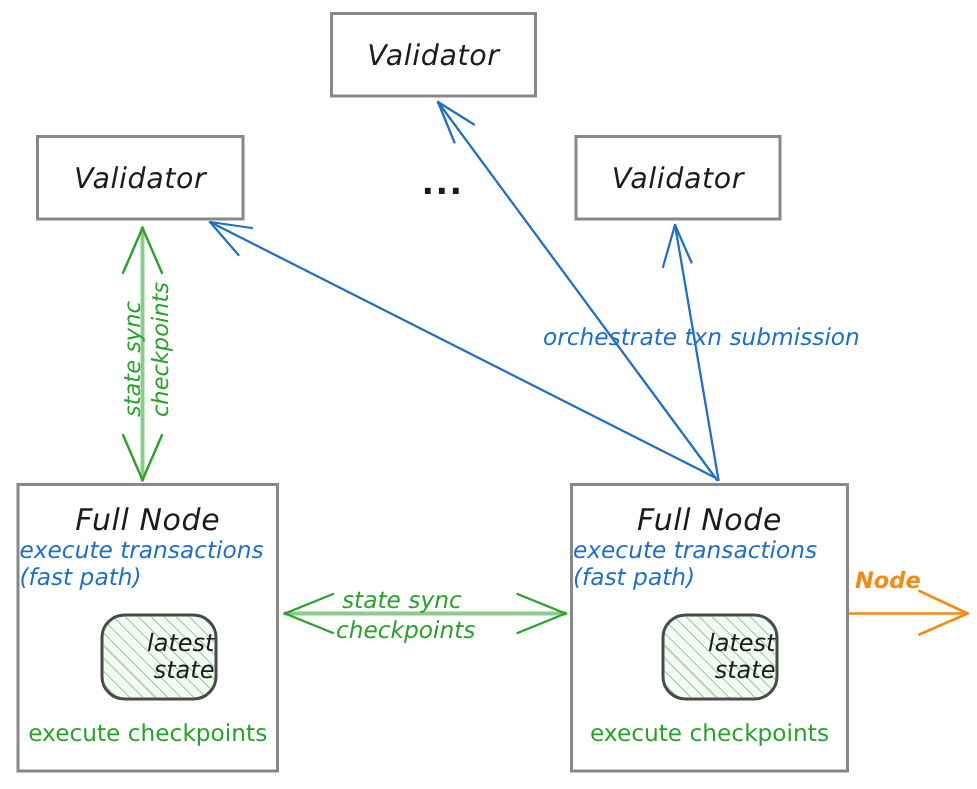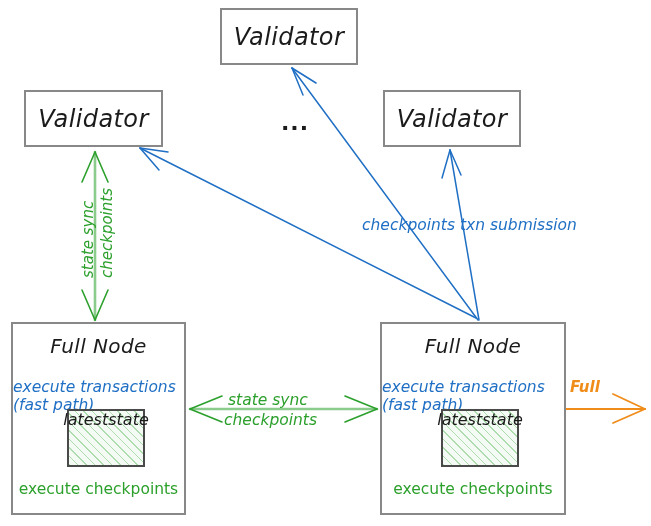--- a/index.html
+++ b/index.html
@@ -37,56 +37,56 @@
     color: #1b1b1b;
     text-align: center;
     letter-spacing: 0.4px;
   }
   .validator-box {
     display: flex;
     align-items: center;
     justify-content: center;
   }
   .validator-box .node-title {
-    font-size: 24px;
+    font-size: 19px;
   }
   .fullnode-box {
     padding-top: 10px;
   }
   .fullnode-box .node-title {
     font-size: 20px;
-    margin-bottom: 21px;
+    margin-bottom: 1px;
   }
   .blue-text {
     color: #1f6fc4;
     font-size: 15.5px;
     text-align: left;
     line-height: 1.15;
     font-style: italic;
   }
   .green-text {
     color: #2ca02c;
     font-size: 15.5px;
     text-align: center;
   }
   .latest-state {
     position: absolute;
     box-sizing: border-box;
     border: 2px solid #4a4a4a;
-    border-radius: 0;
+    border-radius: 16px;
     background-color: #f4fbf4;
     background-image: repeating-linear-gradient(
         45deg,
         rgba(60,170,60,0.38) 0px,
         rgba(60,170,60,0.38) 1px,
         rgba(255,255,255,0) 1px,
         rgba(255,255,255,0) 6px);
     display: flex;
-    flex-direction: row;
-    align-items: flex-start;
+    flex-direction: column;
+    align-items: flex-end;
     justify-content: center;
     line-height: 1.1;
   }
   .latest-state span {
     font-size: 16px;
     color: #1b1b1b;
     font-style: italic;
   }
   .ellipsis {
     position: absolute;
@@ -200,17 +200,17 @@
     </div>
     <div class="green-text" style="position:absolute; left:0; right:0; top:156px;">execute checkpoints</div>
   </div>
 
   <div class="vertical-label" style="left:80px; top:278px;">state sync</div>
   <div class="vertical-label" style="left:99px; top:278px;">checkpoints</div>
 
   <div class="edge-label green" style="left:228px; top:392px;">state sync</div>
   <div class="edge-label green" style="left:224px; top:412px;">checkpoints</div>
 
-  <div class="edge-label blue" style="left:362px; top:217px;">checkpoints txn submission</div>
-
-  <div class="edge-label orange" style="left:570px; top:379px;">Full</div>
+  <div class="edge-label blue" style="left:362px; top:217px;">orchestrate txn submission</div>
+
+  <div class="edge-label orange" style="left:570px; top:379px;">Node</div>
 
 </div>
 
 </body></html>

